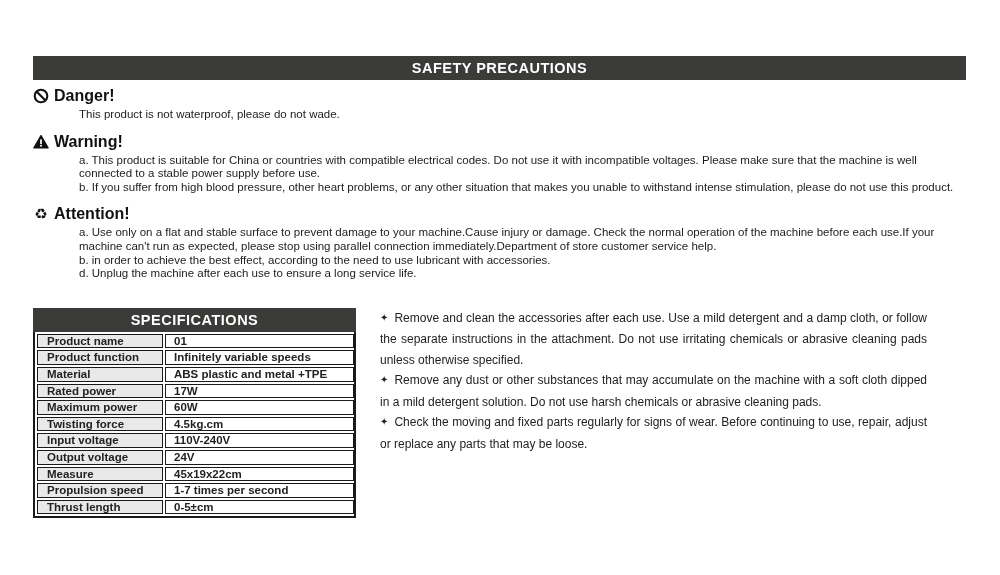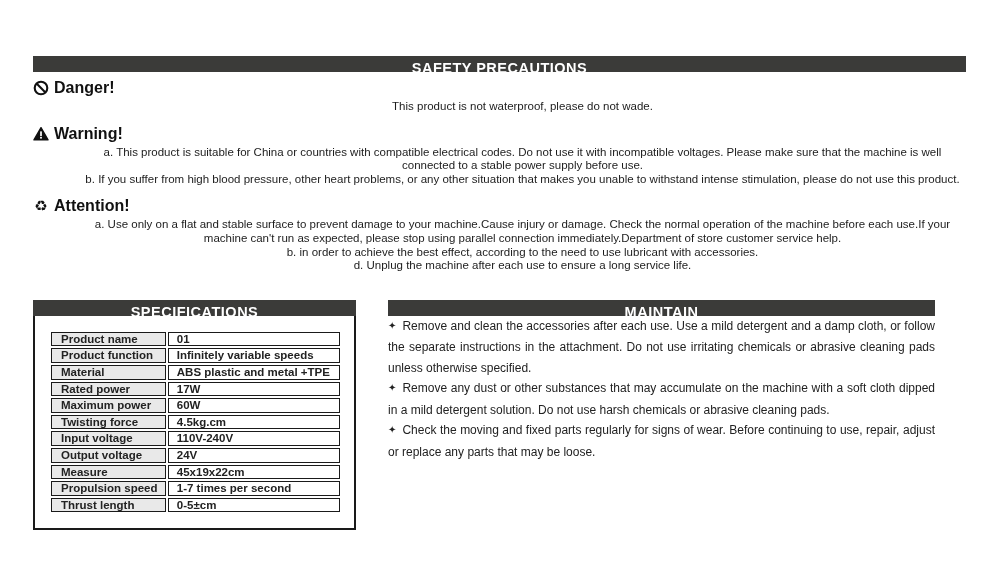--- a/index.html
+++ b/index.html
@@ -13,25 +13,25 @@
   }
   .page { position: absolute; left: 33px; top: 56px; width: 933px; }
 
   .bar {
     background: #3b3b39;
     color: #ffffff;
     font-weight: bold;
     font-size: 14.5px;
     letter-spacing: 0.5px;
     text-align: center;
-    height: 16px;
+    height: 24px;
     line-height: 24px;
   }
 
-  .sections { padding-top: 7px; text-align: center; }
+  .sections { padding-top: 7px; }
   .sec { margin-bottom: 11px; }
   .sec h3 {
     display: flex;
     align-items: center;
     gap: 5px;
     font-size: 16px;
     font-weight: bold;
     color: #111;
     margin-bottom: 3px;
   }
@@ -41,30 +41,30 @@
   .sec p {
     font-size: 11.5px;
     line-height: 13.6px;
     color: #1c1c1c;
     margin-left: 46px;
   }
 
   .bottom {
     display: flex;
     margin-top: 27px;
-    gap: 32px;
+    gap: 24px;
   }
 
   
   .spec { width: 323px; flex: 0 0 323px; }
   .spec-table {
     border: 2px solid #1a1a1a;
     border-top: none;
     background: #ffffff;
-    padding: 16px;
+    padding: 2px;
     display: grid;
     grid-template-columns: 40% 60%;
     gap: 2px;
   }
   .spec-cell {
     border: 1px solid #1a1a1a;
     font-size: 11.5px;
     font-weight: bold;
     color: #222;
     height: 14.6px;
@@ -179,23 +179,20 @@
 
           <div class="spec-cell lbl">Propulsion speed</div>
           <div class="spec-cell val">1-7 times per second</div>
 
           <div class="spec-cell lbl">Thrust length</div>
           <div class="spec-cell val">0-5±cm</div>
         </div>
     </div>
 
     <div class="maintain">
-      <div class="bar">
-        <span>MAINTAIN</span>
-      </div>
       <div class="maintain-body">
 
           <p class="m-item"><span class="bullet">✦</span><span>Remove and clean the accessories after each use. Use a mild detergent and a damp cloth, or follow the separate instructions in the attachment. Do not use irritating chemicals or abrasive cleaning pads unless otherwise specified.</span></p>
 
           <p class="m-item"><span class="bullet">✦</span><span>Remove any dust or other substances that may accumulate on the machine with a soft cloth dipped in a mild detergent solution. Do not use harsh chemicals or abrasive cleaning pads.</span></p>
 
           <p class="m-item"><span class="bullet">✦</span><span>Check the moving and fixed parts regularly for signs of wear. Before continuing to use, repair, adjust or replace any parts that may be loose.</span></p>
         </div>
     </div>
 

